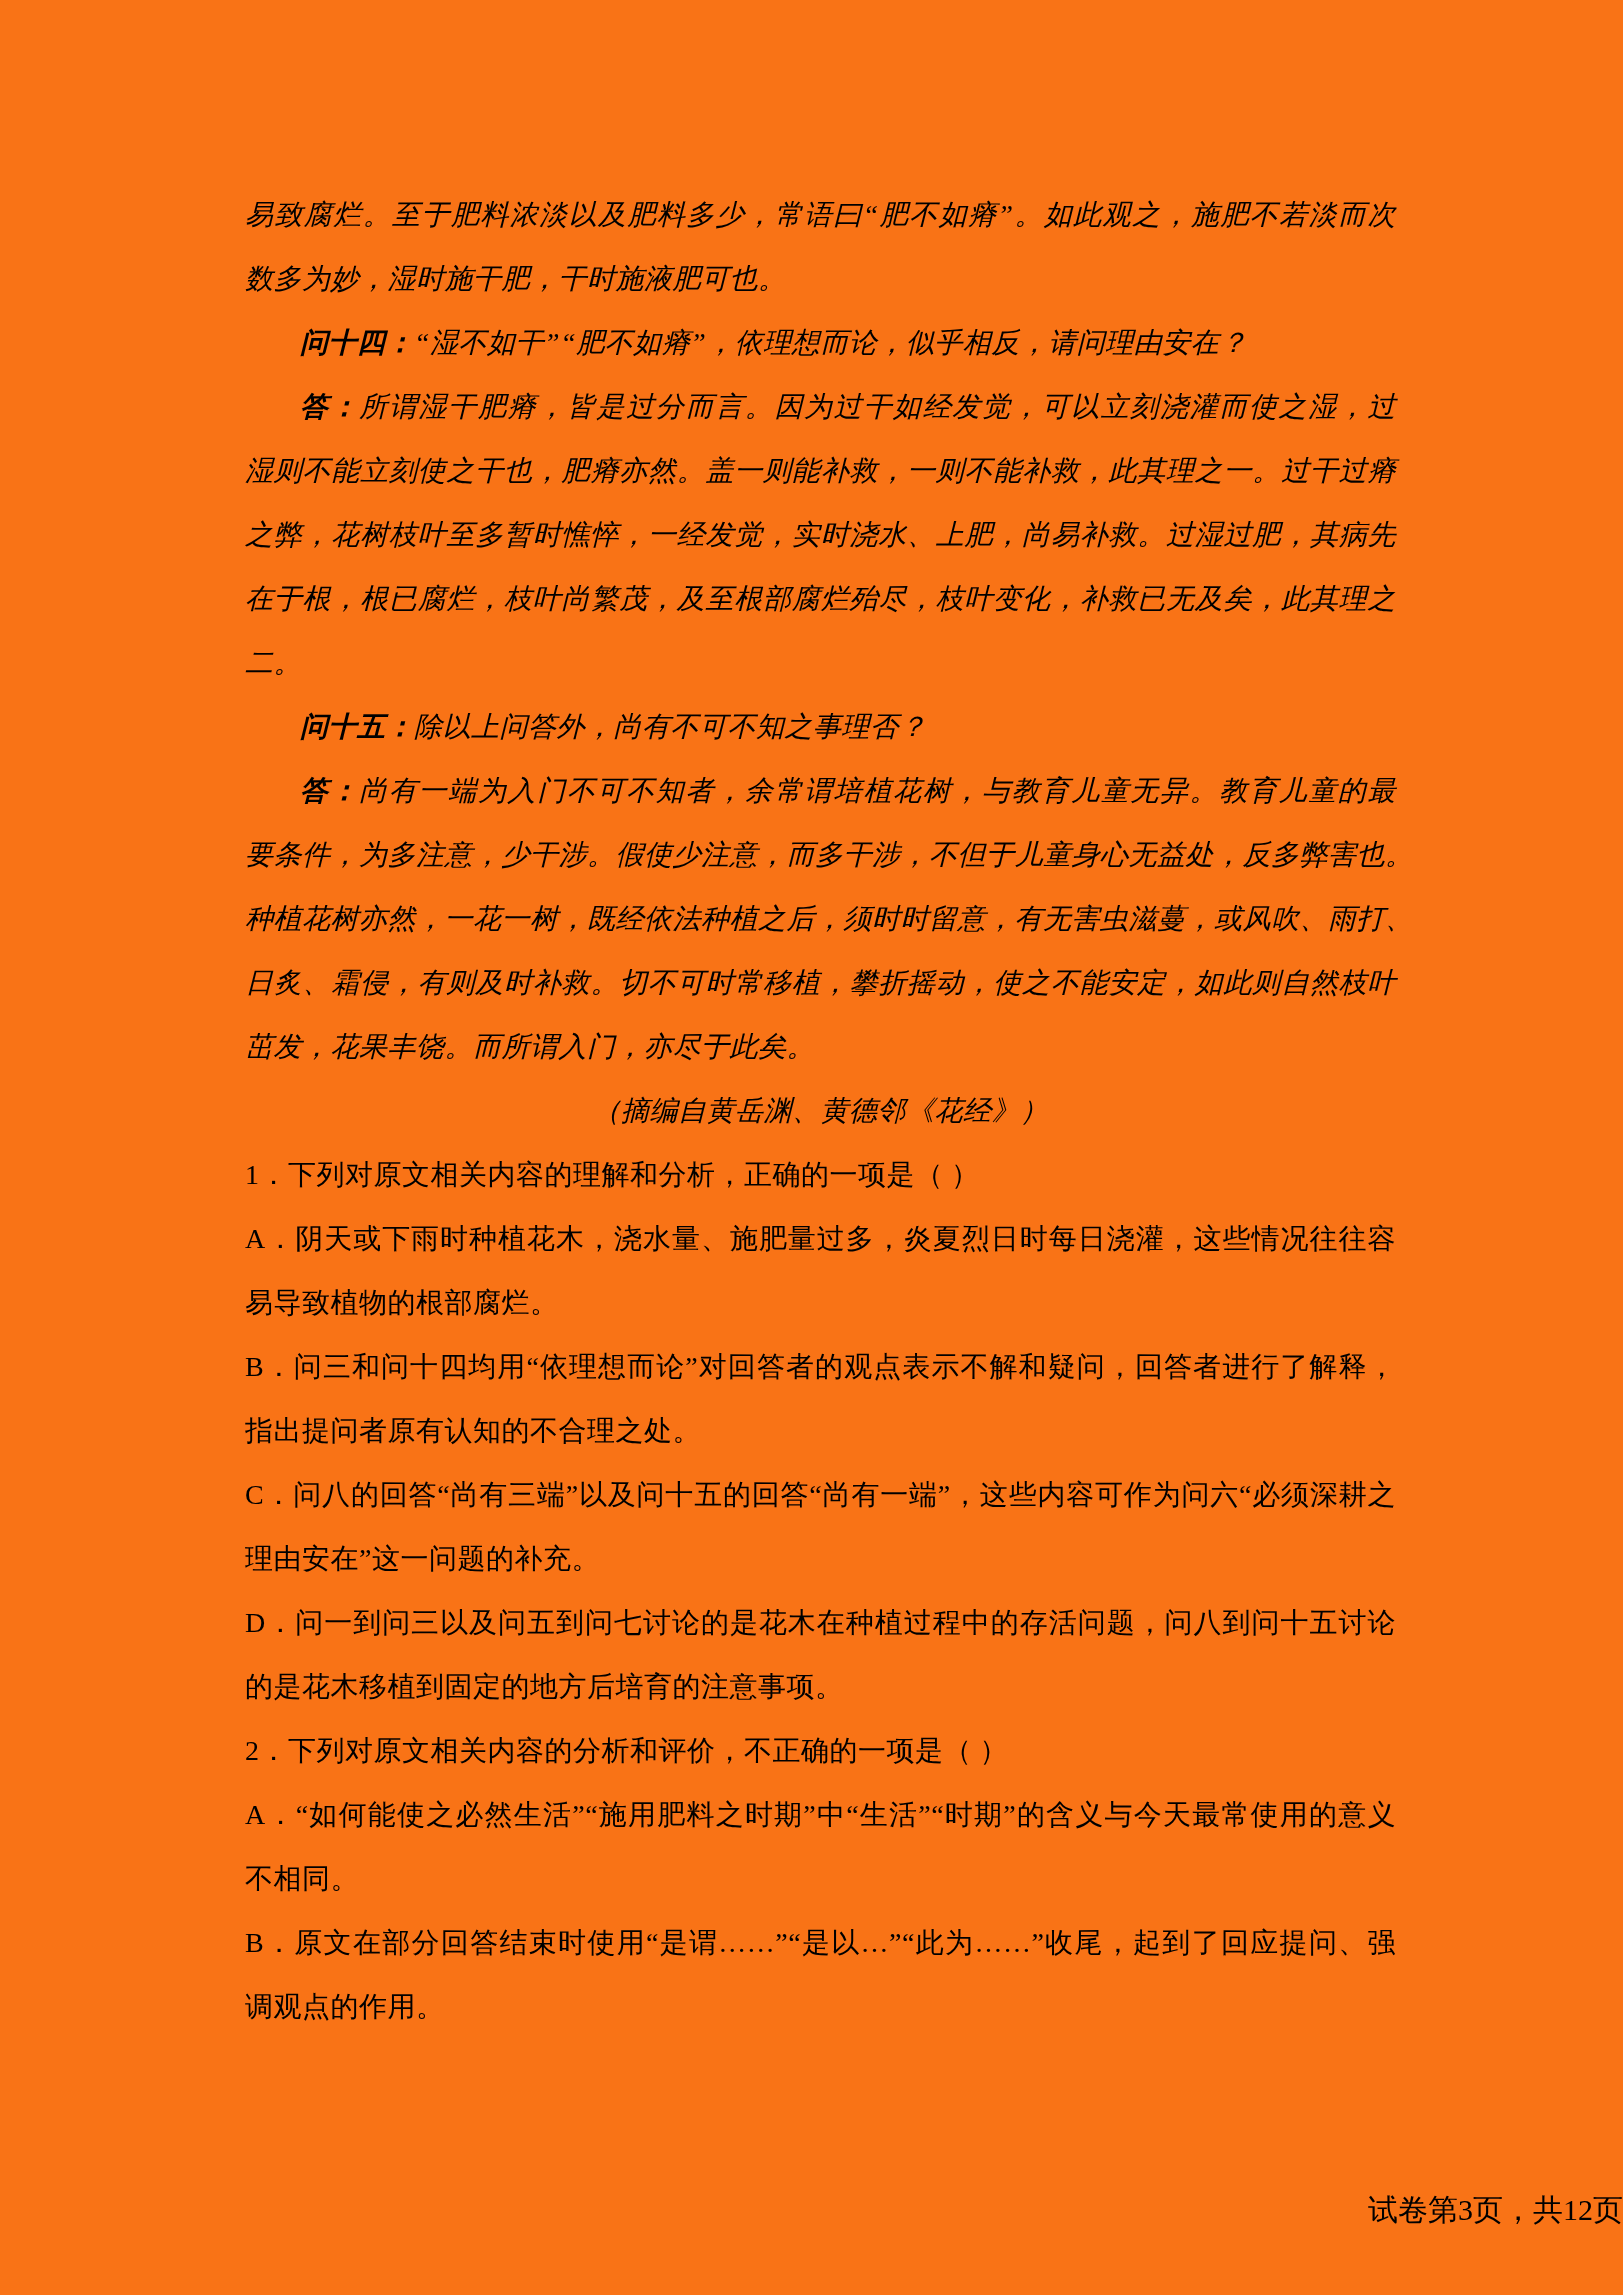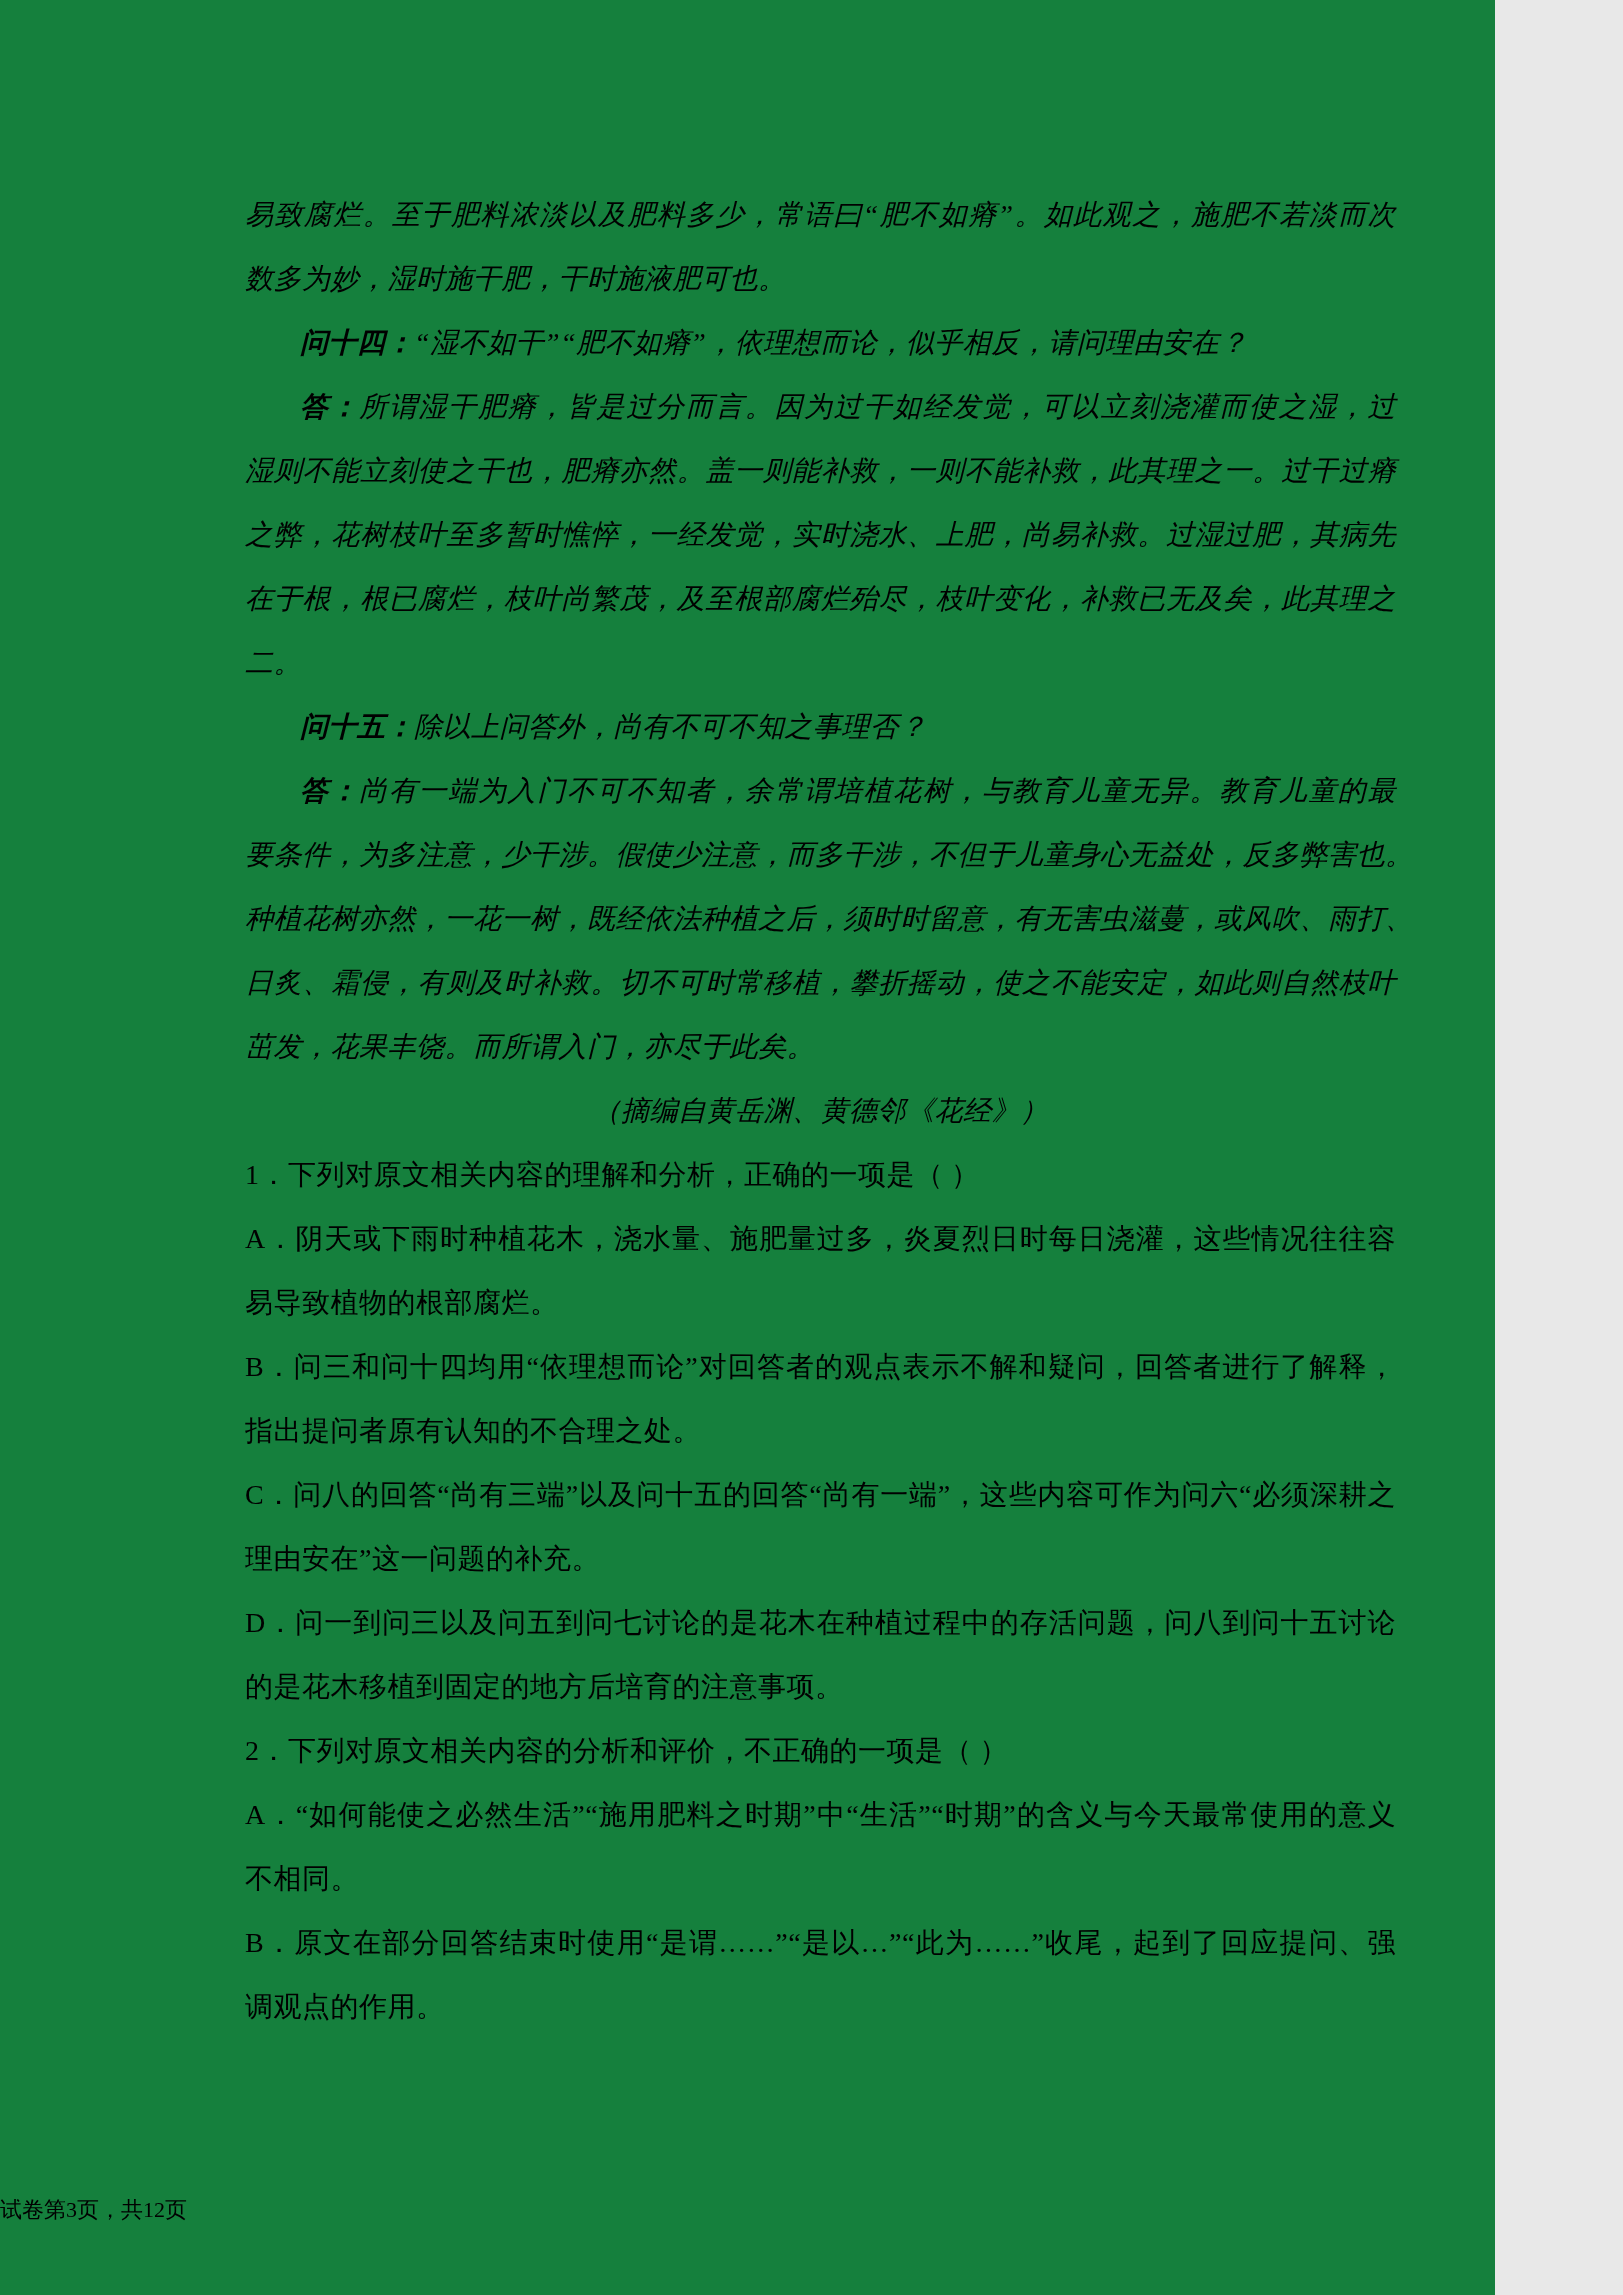--- a/index.html
+++ b/index.html
@@ -2,23 +2,23 @@
 <html lang="zh" style="font-size:8.2px"><head>
 <meta charset="utf-8">
 <style>
   html, body {
     margin: 0;
     padding: 0;
     background: #e8e8e8;
   }
   .page {
     position: relative;
-    width: 1495px;
+    width: 1623px;
     height: 2295px;
-    background: #15803d;
+    background: #f97316;
     color: #000000;
     font-family: "Liberation Serif", serif;
     overflow: hidden;
   }
   .content {
     position: absolute;
     left: 245px;
     top: 183px;
     width: 1151px;
   }
@@ -51,22 +51,22 @@
   }
   .label {
     font-weight: 700;
     margin-top: 8px;
   }
   .footer {
     position: absolute;
     left: 0;
     top: 2194px;
     width: 100%;
-    text-align: left;
-    font-size: 22px;
+    text-align: right;
+    font-size: 30px;
     line-height: 31px;
     font-style: normal;
   }
 </style>
 </head>
 <body>
 
 <div class="page">
   <main class="content">
 

